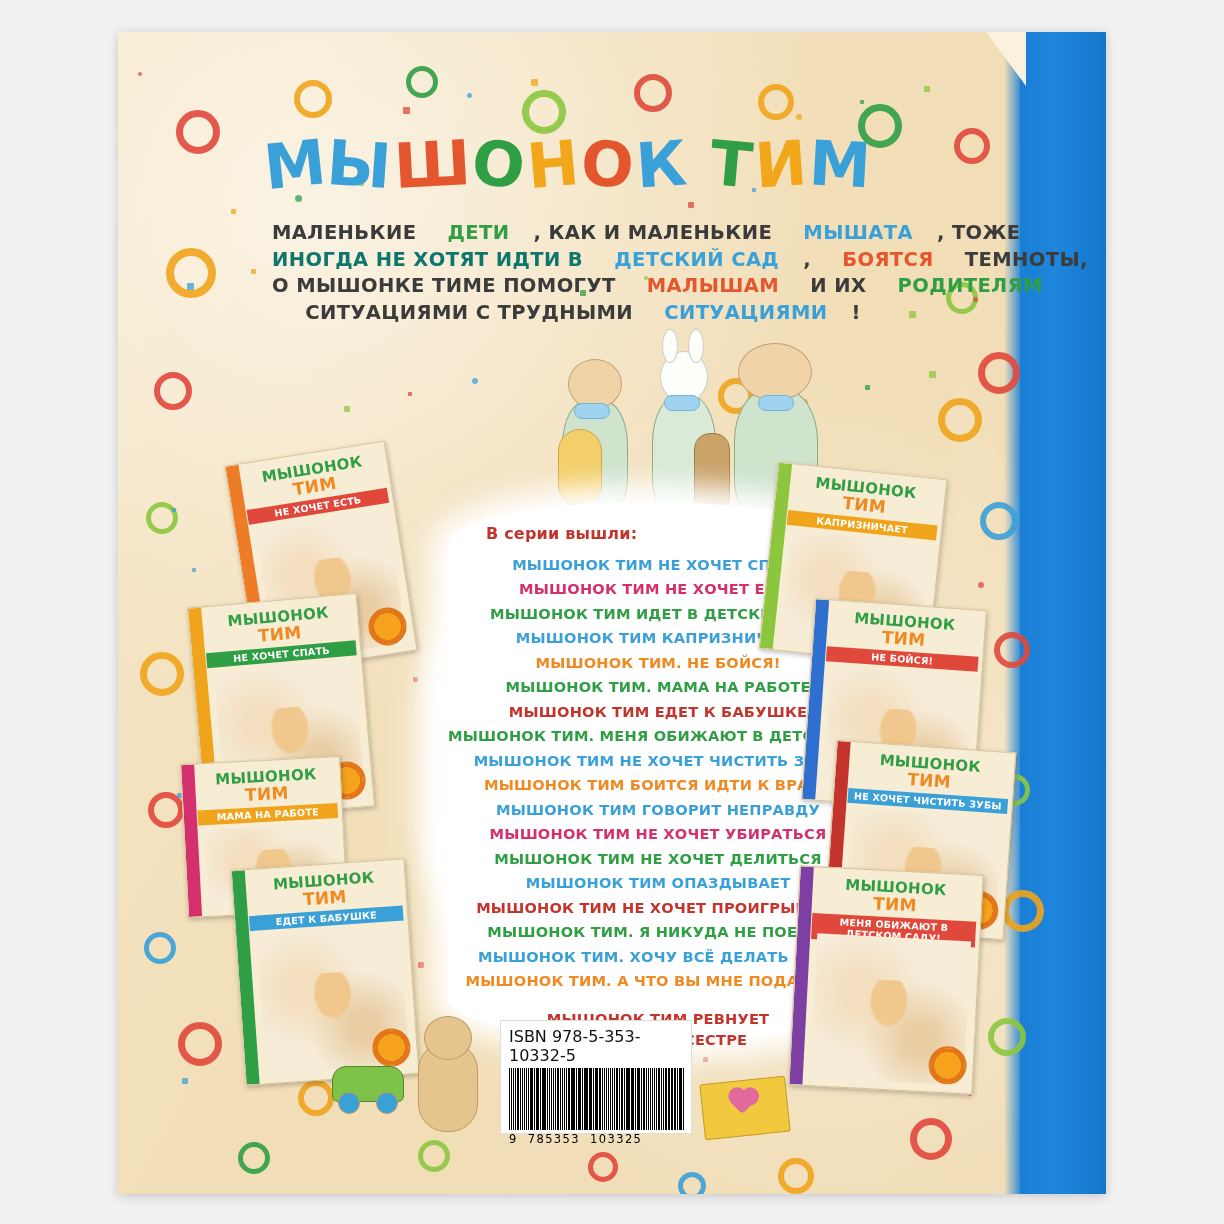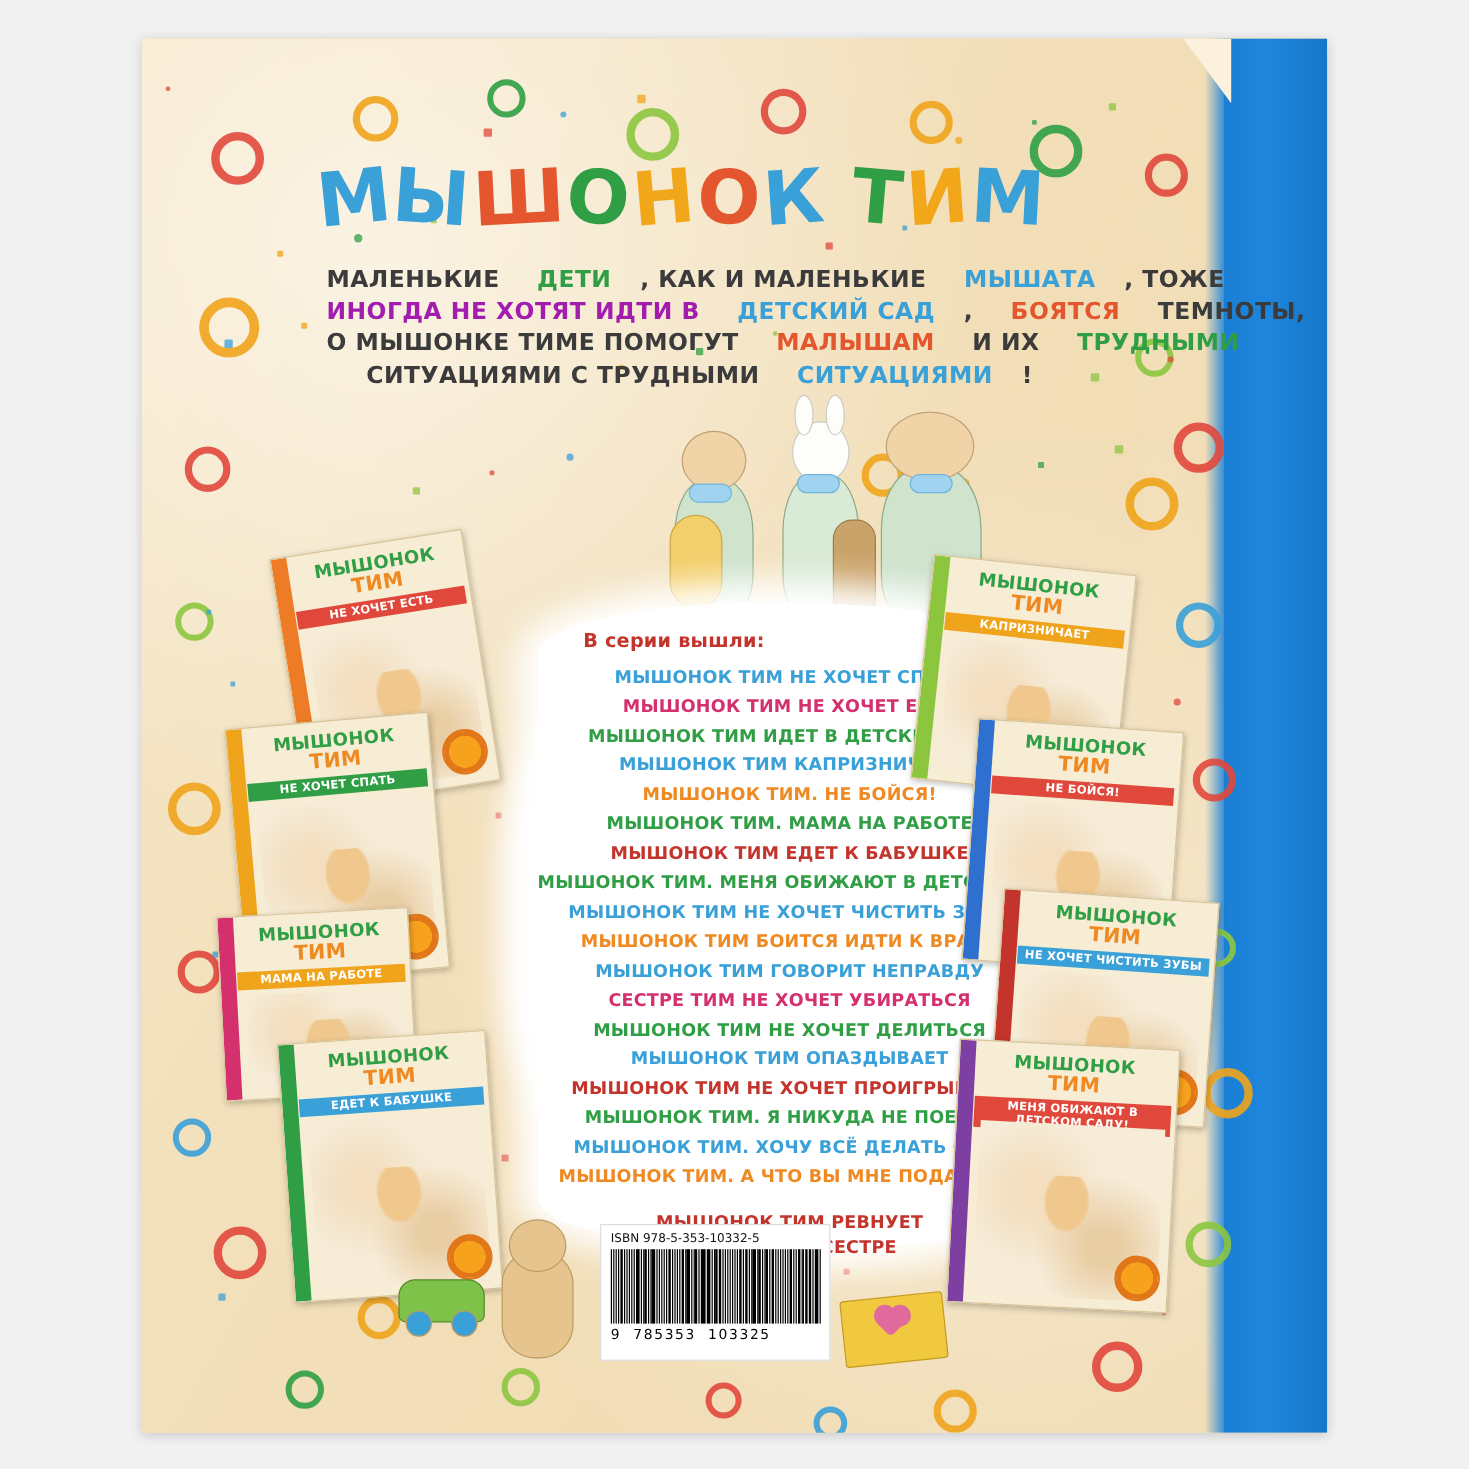--- a/index.html
+++ b/index.html
@@ -221,21 +221,21 @@
     left: 382px;
     bottom: 60px;
     width: 178px;
     height: 106px;
     background: #fff;
     border: 1px solid #ddd;
     padding: 4px 6px 2px 6px;
   }
   .isbn-text {
     font-family: "DejaVu Sans", sans-serif;
-    font-size: 10px;
+    font-size: 16px;
     color: #111;
     margin: 2px 0 3px 2px;
   }
   .bars {
     height: 62px;
     display: flex;
     align-items: stretch;
     gap: 0;
     margin-left: 2px;
   }
@@ -425,22 +425,22 @@
         <div class="confetti" style="width: 6px; height: 6px; border-radius: 50%; background: rgb(240, 164, 28); left: 678px; top: 82px;"></div>
         <div class="confetti" style="width: 7px; height: 7px; border-radius: 1px; background: rgb(140, 198, 63); left: 791px; top: 279px;"></div>
         <div class="confetti" style="width: 4px; height: 4px; border-radius: 1px; background: rgb(58, 160, 216); left: 54px; top: 476px;"></div>
         <div class="confetti" style="width: 5px; height: 5px; border-radius: 50%; background: rgb(47, 158, 68); left: 167px; top: 673px;"></div>
       </div>
 
     <div class="title" id="title"><span style="color: rgb(58, 160, 216); transform: rotate(-6deg);">М</span><span style="color: rgb(58, 160, 216); transform: rotate(4deg);">Ы</span><span style="color: rgb(228, 87, 46); transform: rotate(-3deg);">Ш</span><span style="color: rgb(47, 158, 68); transform: rotate(6deg);">О</span><span style="color: rgb(242, 167, 27); transform: rotate(-5deg);">Н</span><span style="color: rgb(228, 87, 46); transform: rotate(3deg);">О</span><span style="color: rgb(58, 160, 216); transform: rotate(-4deg);">К</span><span class="sp"></span><span style="color: rgb(47, 158, 68); transform: rotate(5deg);">Т</span><span style="color: rgb(242, 167, 27); transform: rotate(-4deg);">И</span><span style="color: rgb(58, 160, 216); transform: rotate(3deg);">М</span></div>
 
     <div class="blurb" id="blurb">
         <div><span style="color: rgb(59, 59, 59);">МАЛЕНЬКИЕ </span><span style="color: rgb(47, 158, 68);">ДЕТИ</span><span style="color: rgb(59, 59, 59);">, КАК И МАЛЕНЬКИЕ </span><span style="color: rgb(58, 160, 216);">МЫШАТА</span><span style="color: rgb(59, 59, 59);">, ТОЖЕ</span></div>
-        <div><span style="color: #a21caf;">ИНОГДА НЕ ХОТЯТ ИДТИ В </span><span style="color: rgb(58, 160, 216);">ДЕТСКИЙ САД</span><span style="color: rgb(59, 59, 59);">, </span><span style="color: rgb(228, 87, 46);">БОЯТСЯ</span><span style="color: rgb(59, 59, 59);"> ТЕМНОТЫ,</span></div>
-        <div><span style="color: rgb(59, 59, 59);">О МЫШОНКЕ ТИМЕ ПОМОГУТ </span><span style="color: rgb(228, 87, 46);">МАЛЫШАМ</span><span style="color: rgb(59, 59, 59);"> И ИХ </span><span style="color: rgb(47, 158, 68);">ТРУДНЫМИ</span></div>
+        <div><span style="color: #0f766e;">ИНОГДА НЕ ХОТЯТ ИДТИ В </span><span style="color: rgb(58, 160, 216);">ДЕТСКИЙ САД</span><span style="color: rgb(59, 59, 59);">, </span><span style="color: rgb(228, 87, 46);">БОЯТСЯ</span><span style="color: rgb(59, 59, 59);"> ТЕМНОТЫ,</span></div>
+        <div><span style="color: rgb(59, 59, 59);">О МЫШОНКЕ ТИМЕ ПОМОГУТ </span><span style="color: rgb(228, 87, 46);">МАЛЫШАМ</span><span style="color: rgb(59, 59, 59);"> И ИХ </span><span style="color: rgb(47, 158, 68);">РОДИТЕЛЯМ</span></div>
         <div><span style="color: rgb(59, 59, 59);">СИТУАЦИЯМИ С ТРУДНЫМИ </span><span style="color: rgb(58, 160, 216);">СИТУАЦИЯМИ</span><span style="color: rgb(59, 59, 59);">!</span></div>
       </div>
 
     <div class="chars">
 
       <div class="char" style="left:14px;top:62px;width:64px;height:112px;background:#cfe3cd;"></div>
       <div class="char-head" style="left:20px;top:22px;width:52px;height:48px;"></div>
       <div class="bow" style="left:26px;top:66px;"></div>
       <div class="toy" style="left:10px;top:92px;width:42px;height:76px;border-radius:22px;background:#f3cf6b;"></div>
 
@@ -465,21 +465,21 @@
           <div class="list-item" style="color: rgb(212, 48, 110);">МЫШОНОК ТИМ НЕ ХОЧЕТ ЕСТЬ</div>
           <div class="list-item" style="color: rgb(47, 158, 68);">МЫШОНОК ТИМ ИДЕТ В ДЕТСКИЙ САД</div>
           <div class="list-item" style="color: rgb(58, 160, 216);">МЫШОНОК ТИМ КАПРИЗНИЧАЕТ</div>
           <div class="list-item" style="color: rgb(239, 138, 34);">МЫШОНОК ТИМ. НЕ БОЙСЯ!</div>
           <div class="list-item" style="color: rgb(47, 158, 68);">МЫШОНОК ТИМ. МАМА НА РАБОТЕ</div>
           <div class="list-item" style="color: rgb(195, 53, 44);">МЫШОНОК ТИМ ЕДЕТ К БАБУШКЕ</div>
           <div class="list-item" style="color: rgb(47, 158, 68);">МЫШОНОК ТИМ. МЕНЯ ОБИЖАЮТ В ДЕТСКОМ САДУ!</div>
           <div class="list-item" style="color: rgb(58, 160, 216);">МЫШОНОК ТИМ НЕ ХОЧЕТ ЧИСТИТЬ ЗУБЫ</div>
           <div class="list-item" style="color: rgb(239, 138, 34);">МЫШОНОК ТИМ БОИТСЯ ИДТИ К ВРАЧУ</div>
           <div class="list-item" style="color: rgb(58, 160, 216);">МЫШОНОК ТИМ ГОВОРИТ НЕПРАВДУ</div>
-          <div class="list-item" style="color: rgb(212, 48, 110);">СЕСТРЕ ТИМ НЕ ХОЧЕТ УБИРАТЬСЯ</div>
+          <div class="list-item" style="color: rgb(212, 48, 110);">МЫШОНОК ТИМ НЕ ХОЧЕТ УБИРАТЬСЯ</div>
           <div class="list-item" style="color: rgb(47, 158, 68);">МЫШОНОК ТИМ НЕ ХОЧЕТ ДЕЛИТЬСЯ</div>
           <div class="list-item" style="color: rgb(58, 160, 216);">МЫШОНОК ТИМ ОПАЗДЫВАЕТ</div>
           <div class="list-item" style="color: rgb(195, 53, 44);">МЫШОНОК ТИМ НЕ ХОЧЕТ ПРОИГРЫВАТЬ</div>
           <div class="list-item" style="color: rgb(47, 158, 68);">МЫШОНОК ТИМ. Я НИКУДА НЕ ПОЕДУ!</div>
           <div class="list-item" style="color: rgb(58, 160, 216);">МЫШОНОК ТИМ. ХОЧУ ВСЁ ДЕЛАТЬ САМ!</div>
           <div class="list-item" style="color: rgb(239, 138, 34);">МЫШОНОК ТИМ. А ЧТО ВЫ МНЕ ПОДАРИТЕ?</div>
         </div>
       <div class="last-item" style="color: rgb(195, 53, 44);">
         <div>МЫШОНОК ТИМ РЕВНУЕТ</div>
         <div>К МЛАДШЕЙ СЕСТРЕ</div>

